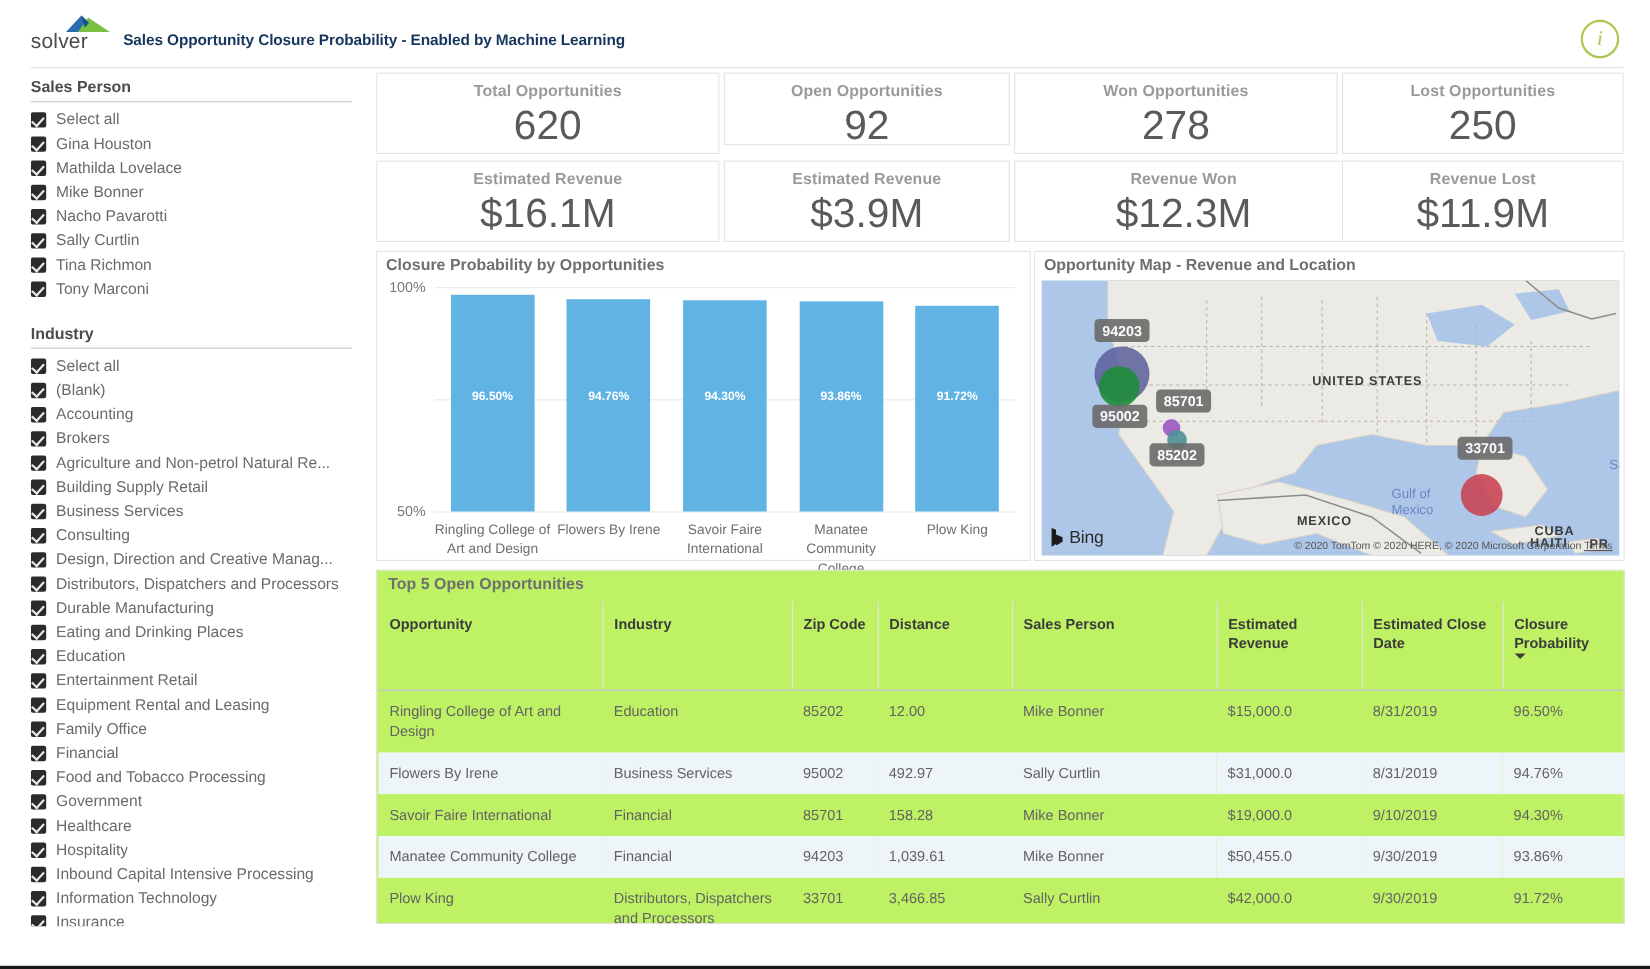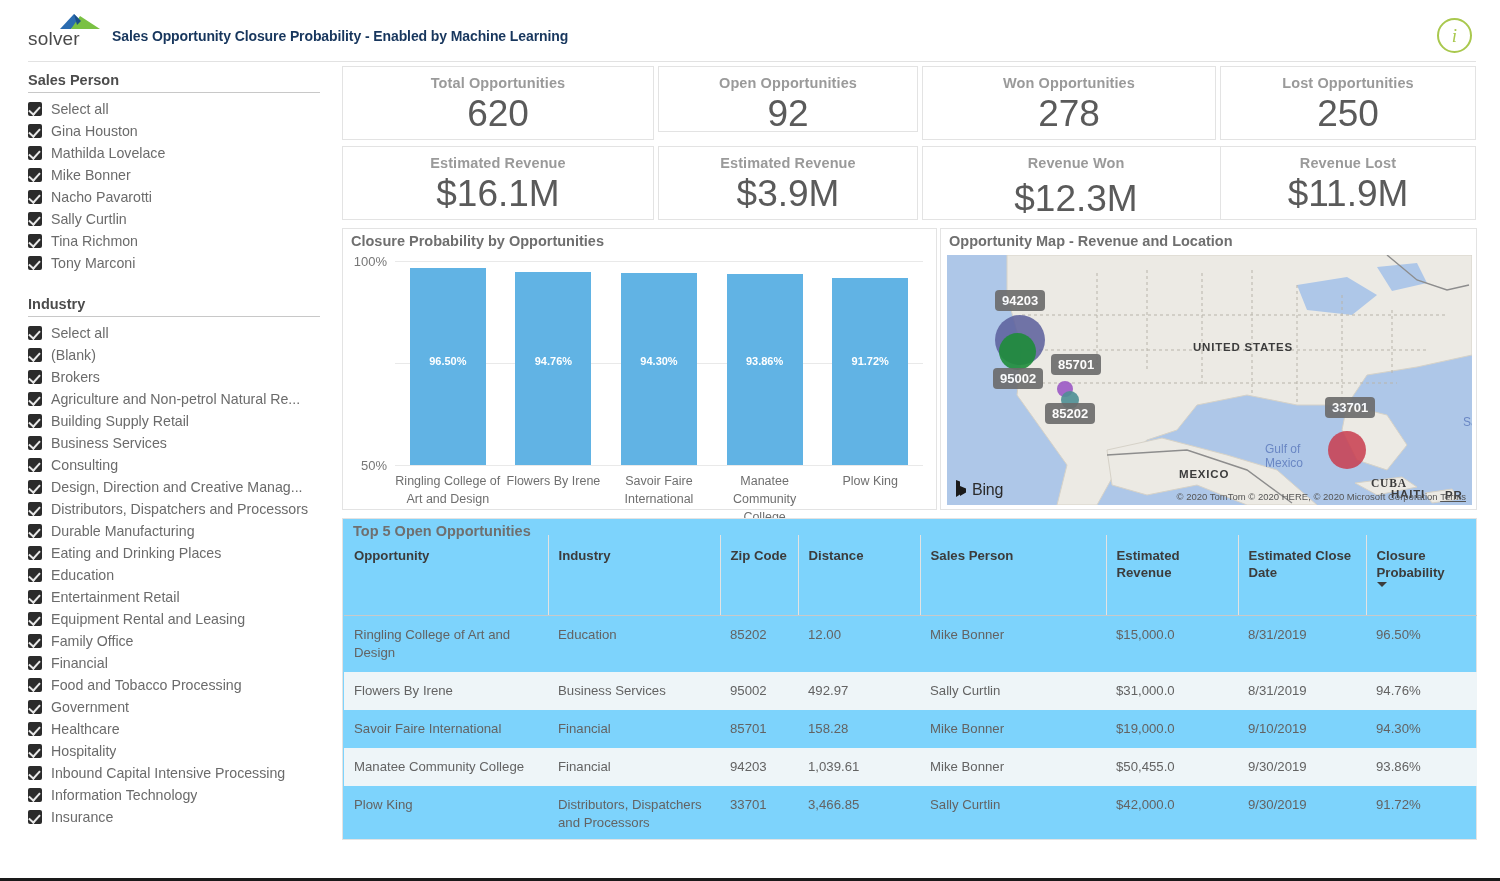--- a/index.html
+++ b/index.html
@@ -89,23 +89,23 @@
   .bubble { position:absolute; border-radius:50%; }
   .bing-logo { position:absolute; left:8px; bottom:6px; display:flex; align-items:center; gap:5px; }
   .bing-b { width:12px; height:19px; position:relative; }
   .bing-text { font-size:16px; color:#2b2b2b; font-weight:500; letter-spacing:-.2px; }
   .map-attrib { position:absolute; right:6px; bottom:3px; font-size:9.5px; color:#555;
                 white-space:nowrap; }
   .map-terms { text-decoration:underline; }
 
   
   .table-panel { position:absolute; left:342px; top:518px; width:1135px; height:322px;
-                 border:1px solid #e3e3e3; background:#7dd3fc; }
+                 border:1px solid #e3e3e3; background:#bef264; }
   .table-title { position:absolute; left:10px; top:4px; font-size:14.5px; font-weight:bold; color:#6f6f6f; }
-  .tbl { position:absolute; left:1px; top:16px; width:1133px; border-collapse:collapse; table-layout:fixed; }
+  .tbl { position:absolute; left:1px; top:28px; width:1133px; border-collapse:collapse; table-layout:fixed; }
   .tbl th {
     text-align:left; vertical-align:top; font-size:13.2px; font-weight:bold; color:#3c3c3c;
     padding:12px 10px 28px 10px; border-right:1px solid #e3e3e3; border-bottom:1px solid #c9c9c9;
     line-height:1.3;
   }
   .tbl th:last-child { border-right:none; }
   .tbl td {
     text-align:left; vertical-align:top; font-size:13.2px; color:#636363;
     padding:10px 10px 10px 10px; line-height:1.36;
   }
@@ -177,20 +177,24 @@
         <div class="slicer-item">
           <div class="cbox"></div>
           <span class="slicer-label">Select all</span>
         </div>
         <div class="slicer-item">
           <div class="cbox"></div>
           <span class="slicer-label">(Blank)</span>
         </div>
         <div class="slicer-item">
           <div class="cbox"></div>
+          <span class="slicer-label">Accounting</span>
+        </div>
+        <div class="slicer-item">
+          <div class="cbox"></div>
           <span class="slicer-label">Brokers</span>
         </div>
         <div class="slicer-item">
           <div class="cbox"></div>
           <span class="slicer-label">Agriculture and Non-petrol Natural Re...</span>
         </div>
         <div class="slicer-item">
           <div class="cbox"></div>
           <span class="slicer-label">Building Supply Retail</span>
         </div>
@@ -288,21 +292,21 @@
         <div class="kpi-value">250</div>
       </div>
       <div class="kpi-card" style="left: 0px; top: 80px; width: 312px; height: 74px;">
         <div class="kpi-label">Estimated Revenue</div>
         <div class="kpi-value">$16.1M</div>
       </div>
       <div class="kpi-card" style="left: 316px; top: 80px; width: 260px; height: 74px;">
         <div class="kpi-label">Estimated Revenue</div>
         <div class="kpi-value">$3.9M</div>
       </div>
-      <div class="kpi-card" style="left: 580px; top: 80px; width: 308px; height: 74px; justify-content: space-between;">
+      <div class="kpi-card" style="left: 580px; top: 80px; width: 308px; height: 74px;">
         <div class="kpi-label">Revenue Won</div>
         <div class="kpi-value">$12.3M</div>
       </div>
       <div class="kpi-card" style="left: 878px; top: 80px; width: 256px; height: 74px;">
         <div class="kpi-label">Revenue Lost</div>
         <div class="kpi-value">$11.9M</div>
       </div>
     </div>
 
   <div class="chart-panel">
@@ -364,21 +368,21 @@
           <path d="M75,60 L500,60"></path>
             <path d="M80,95 L480,95"></path>
             <path d="M95,128 L450,128"></path>
         </g>
         <path d="M440,0 L470,25 L500,35 L522,30" stroke="#8d8d8d" stroke-width="1.4" fill="none"></path>
         <path d="M160,200 L240,195 L300,215 L345,248" stroke="#8d8d8d" stroke-width="1.4" fill="none"></path>
       </svg>
 
       <div class="map-label" style="left:246px; top:86px;">UNITED STATES</div>
       <div class="map-label" style="left:232px; top:213px;">MEXICO</div>
-      <div class="map-label" style="left:424px; top:222px;font-family:Liberation Serif, serif;">CUBA</div>
+      <div class="map-label" style="left:448px; top:222px;">CUBA</div>
       <div class="map-label" style="left:444px; top:233px;">HAITI</div>
       <div class="map-label" style="left:498px; top:234px;">PR</div>
       <div class="map-label blue" style="left:318px; top:188px; line-height:1.15; width:60px;">Gulf of Mexico</div>
       <div class="map-label blue" style="left:516px; top:160px;">Sa</div>
 
       <div class="bubble" style="left:48px; top:60px; width:50px; height:50px; background:#5a5e9b; opacity:.85;"></div>
       <div class="bubble" style="left:52px; top:78px; width:37px; height:37px; background:#1e8c3a; opacity:.9;"></div>
       <div class="bubble" style="left:110px; top:126px; width:16px; height:16px; background:#9b59c4; opacity:.9;"></div>
       <div class="bubble" style="left:114px; top:136px; width:18px; height:18px; background:#4e8f93; opacity:.9;"></div>
       <div class="bubble" style="left:381px; top:176px; width:38px; height:38px; background:#c93c4e; opacity:.85;"></div>

